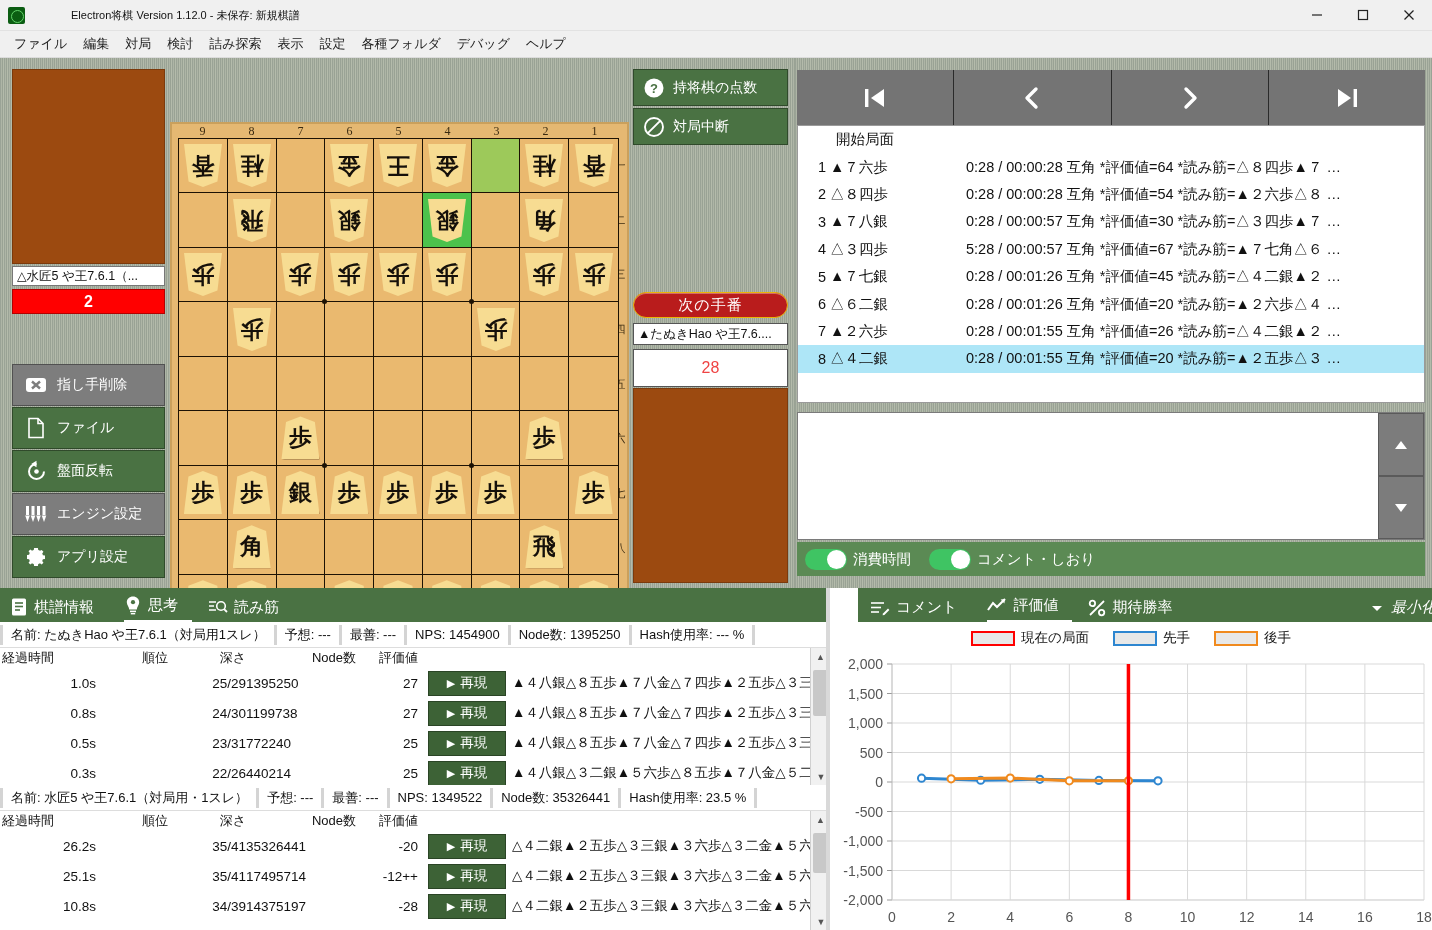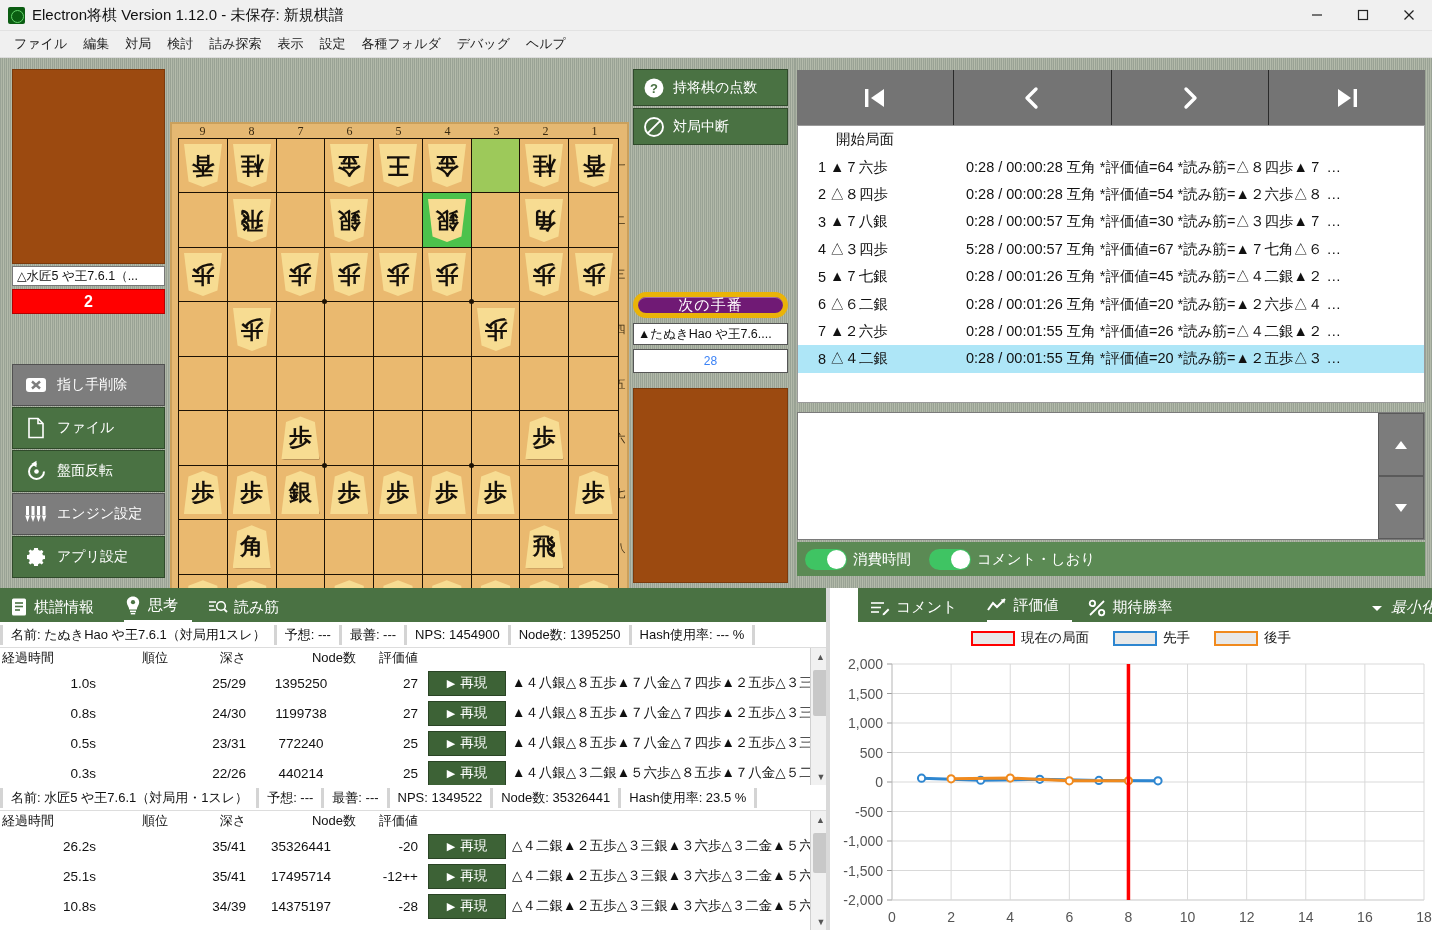--- a/index.html
+++ b/index.html
@@ -18,21 +18,21 @@
     border-bottom: 1px solid #e2e2e2;
   }
   .app-icon {
     width: 17px; height: 17px; margin-left: 8px; margin-right: 7px;
     background: #0b5d12; border-radius: 2px; position: relative; flex: none;
   }
   .app-icon::after {
     content: ""; position: absolute; left: 3px; top: 3px;
     width: 11px; height: 11px; border: 1.4px solid #62d36a; border-radius: 50%;
   }
-  .title-text { font-size: 15px; color: #111; white-space: nowrap; }
+  .title-text { font-size: 11px; color: #111; white-space: nowrap; margin-left: 39px; }
   .wincontrols { margin-left: auto; display: flex; height: 31px; }
   .wc { width: 46px; height: 31px; display: flex; align-items: center; justify-content: center; }
   .wc svg { display:block; }
 
   
   .menubar {
     position: absolute; left: 0; top: 31px; width: 1432px; height: 27px;
     background: #f0f0f0; display: flex; align-items: center; padding-left: 6px;
     border-bottom: 1px solid #dcdcdc;
   }
@@ -72,33 +72,33 @@
   .hand-count-red {
     position: absolute; left: 12px; top: 231px; width: 153px; height: 25px;
     background: #ff0000; color: #ffffff; font-size: 16px; font-weight: bold;
     display: flex; align-items: center; justify-content: center;
     border: 1px solid #b30000;
   }
 
   
   .turn-badge {
     position: absolute; left: 633px; top: 234px; width: 155px; height: 26px;
-    background: #701a75; border: 5px solid #eab308; border-radius: 13px;
+    background: #b91c1c; border: 1px solid #eab308; border-radius: 13px;
     color: #ffffff; font-size: 15px; display: flex; align-items: center;
     justify-content: center; letter-spacing: 1px;
     box-shadow: inset 0 1px 0 rgba(255,255,255,.35);
   }
   .sente-name {
     position: absolute; left: 633px; top: 265px; width: 155px; height: 22px;
     background: #ffffff; border: 1px solid #555; font-size: 12.5px; color: #111;
     display: flex; align-items: center; padding-left: 4px; white-space: nowrap; overflow: hidden;
   }
   .sente-count {
-    position: absolute; left: 633px; top: 291px; width: 155px; height: 24px;
-    background: #ffffff; border: 1px solid #555; font-size: 12px; color: #3b82f6;
+    position: absolute; left: 633px; top: 291px; width: 155px; height: 38px;
+    background: #ffffff; border: 1px solid #555; font-size: 16px; color: #ef4444;
     display: flex; align-items: center; justify-content: center;
   }
 
   
   .leftbtns { position: absolute; left: 12px; top: 306px; width: 153px; }
   .lbtn {
     height: 42px; display: flex; align-items: center; color: #ffffff;
     font-size: 14px; padding-left: 10px; border: 1px solid rgba(0,0,0,.35);
     margin-bottom: 1px; overflow:hidden; white-space: nowrap;
   }
@@ -229,21 +229,21 @@
   .th-head .c1 { width: 110px; text-align: left; padding-left: 2px; }
   .th-head .c2 { width: 58px; text-align: right; }
   .th-head .c3 { width: 78px; text-align: right; }
   .th-head .c4 { width: 110px; text-align: right; }
   .th-head .c5 { width: 62px; text-align: right; }
   .tr { display: flex; font-size: 13.5px; color: #111; height: 30px;
     align-items: center; }
   .tr .c1 { width: 110px; text-align: right; padding-right: 14px; }
   .tr .c2 { width: 58px; text-align: right; }
   .tr .c3 { width: 78px; text-align: right; }
-  .tr .c4 { width: 110px; text-align: center; }
+  .tr .c4 { width: 110px; text-align: left; }
   .tr .c5 { width: 62px; text-align: right; }
   .tr .play { width: 78px; margin-left: 10px; }
   .playbtn { background: #3d6236; color: #fff; font-size: 13.5px; height: 25px;
     display: flex; align-items: center; justify-content: center;
     border: 1px solid #2a4425; }
   .playbtn .tri { margin-right: 5px; font-size: 11px; }
   .tr .pv { flex: 1; overflow: hidden; white-space: nowrap; text-overflow: ellipsis;
     padding-left: 6px; font-size: 13.5px; }
 
   .tscroll { position: absolute; right: 0; width: 20px; background: #f1f1f1;

